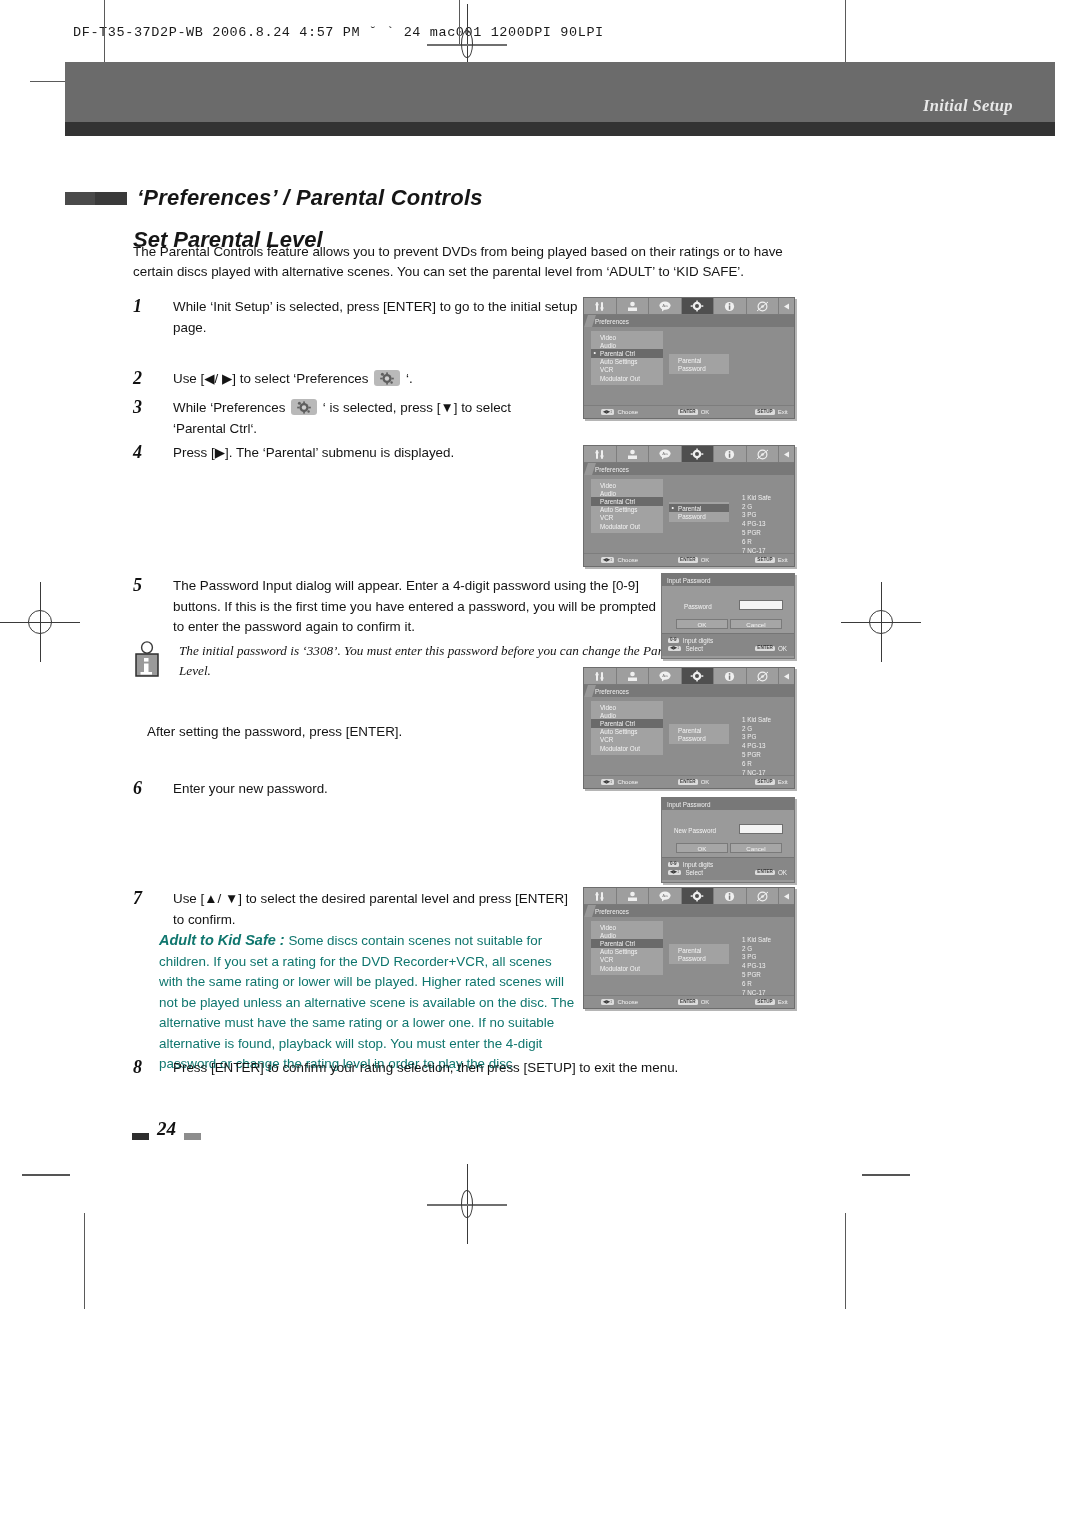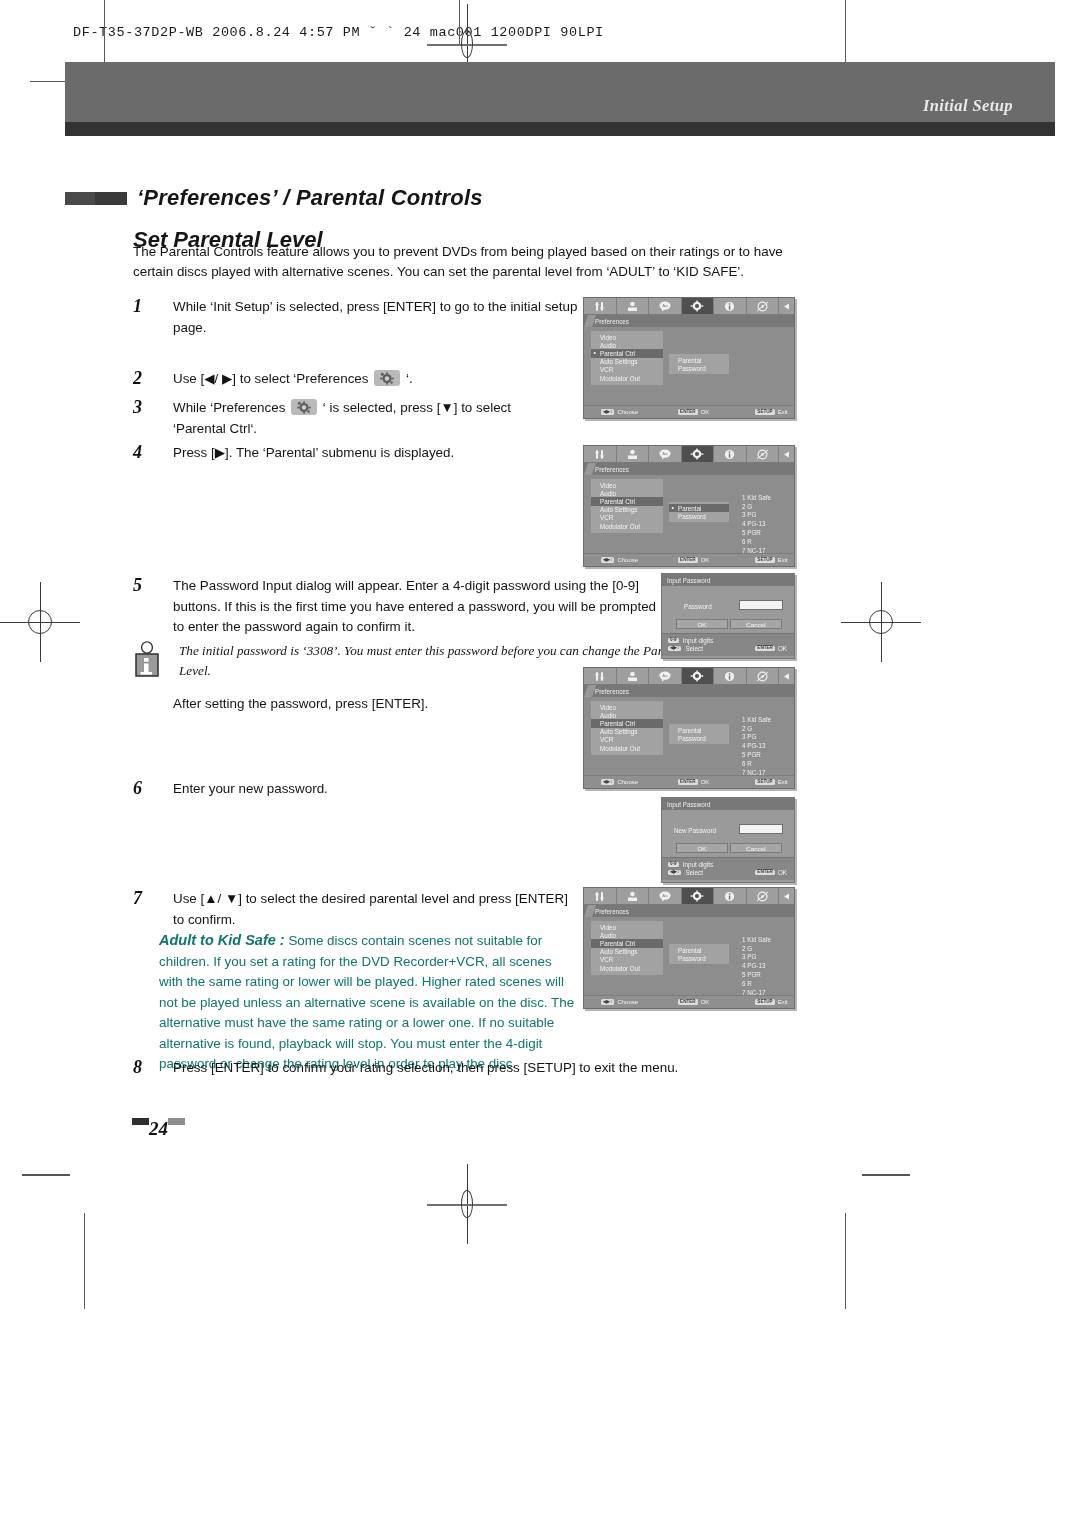--- a/index.html
+++ b/index.html
@@ -272,21 +272,21 @@
     background: #878787; border-top: 1px solid #757575;
     padding: 2px 0 2.5px 6px;
   }
   .dlg-foot .row { display: flex; align-items: center; gap: 4px; margin: 1px 0; }
   .dlg-foot .row .right { margin-left: auto; margin-right: 7px; display: flex; align-items: center; gap: 3px; }
 
   
   .pagenum {
     position: absolute;
     left: 132px; top: 1118px;
-    display: flex; align-items: flex-start; gap: 0;
+    display: flex; align-items: flex-end; gap: 8px;
   }
   .pagenum .dash-dark { width: 17px; height: 7px; background: #2e2e2e; }
   .pagenum .dash-light { width: 17px; height: 7px; background: #8d8d8d; }
   .pagenum .num {
     font-family: "Liberation Serif", serif;
     font-style: italic; font-weight: bold;
     font-size: 19px; color: #111;
   }
 </style>
 </head>
@@ -414,21 +414,21 @@
       <ellipse cx="14" cy="6.5" rx="5.4" ry="5.6" fill="#ffffff" stroke="#3a3a3a" stroke-width="1.4"></ellipse>
       <path d="M3 13 h22 v22 h-22 z" fill="#9a9a9a" stroke="#2e2e2e" stroke-width="1.5"></path>
       <rect x="11" y="17" width="4.5" height="3.6" fill="#ffffff"></rect>
       <rect x="11" y="22.5" width="4.5" height="9.5" fill="#ffffff"></rect>
       <rect x="7.5" y="31" width="11.5" height="2.6" fill="#ffffff"></rect>
     </svg>
   </div>
   <div class="note-text">The initial password is ‘3308’. You must enter this password before you can change the Parental Level.</div>
 </div>
 
-<div class="step" style="left:133px; top:694px; width:530px;">
+<div class="step" style="left:133px; top:694px; width:530px;flex-direction:column;">
   <div class="step-num">&nbsp;</div>
   <div class="step-body">
     <p>After setting the password, press [ENTER].</p>
   </div>
 </div>
 
 <div class="step" style="left:133px; top:779px; width:430px;">
   <div class="step-num">6</div>
   <div class="step-body">
     <p>Enter your new password.</p>

